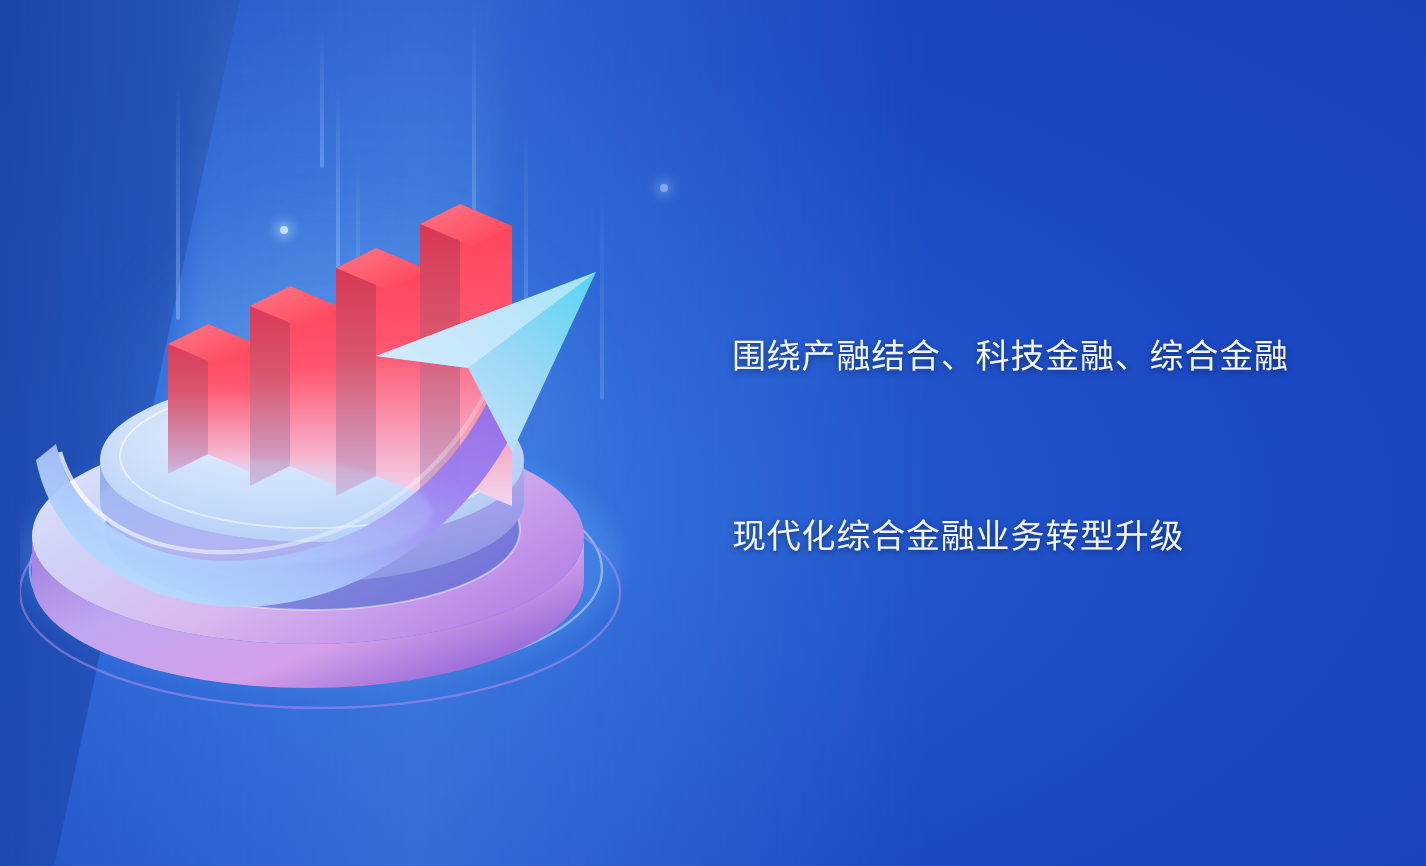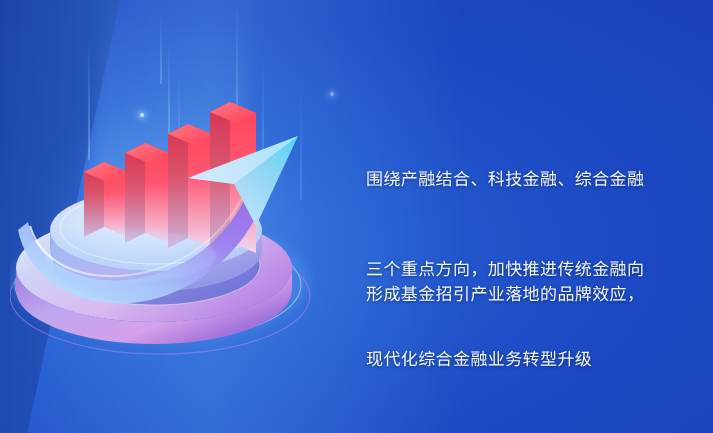--- a/index.html
+++ b/index.html
@@ -235,25 +235,23 @@
       <path d="M20,146 C34,194 96,208 156,186 C194,171 220,143 234,114" fill="none" stroke="url(#arrowGloss)" stroke-width="2.2" opacity=".9"></path>
       <path d="M288,56 L246,146 L224,104 L178,98 Z" fill="url(#arrowHead)"></path>
       <path d="M288,56 L224,104 L178,98 Z" fill="#e4f3ff" opacity=".55"></path>
     </g>
 
     <ellipse cx="120" cy="176" rx="86" ry="26" fill="rgba(190,225,255,.22)" filter="url(#tinyBlur)"></ellipse>
   </svg>
 
   <div class="copy" id="copy-1">
     <p>围绕产融结合、科技金融、综合金融</p>
-    <p>三个重点方向，加快推进传统金融向</p>
     <p>现代化综合金融业务转型升级</p>
   </div>
 
   <div class="copy" id="copy-2">
-    <p>形成基金招引产业落地的品牌效应，</p>
     
   </div>
 
   <div class="bg-teal" style="z-index:-1"></div>
   <div class="bg-teal-noise" style="z-index:-1"></div>
   <div class="bg-teal-noise2" style="z-index:-1"></div>
 </div>
 
 </body></html>

